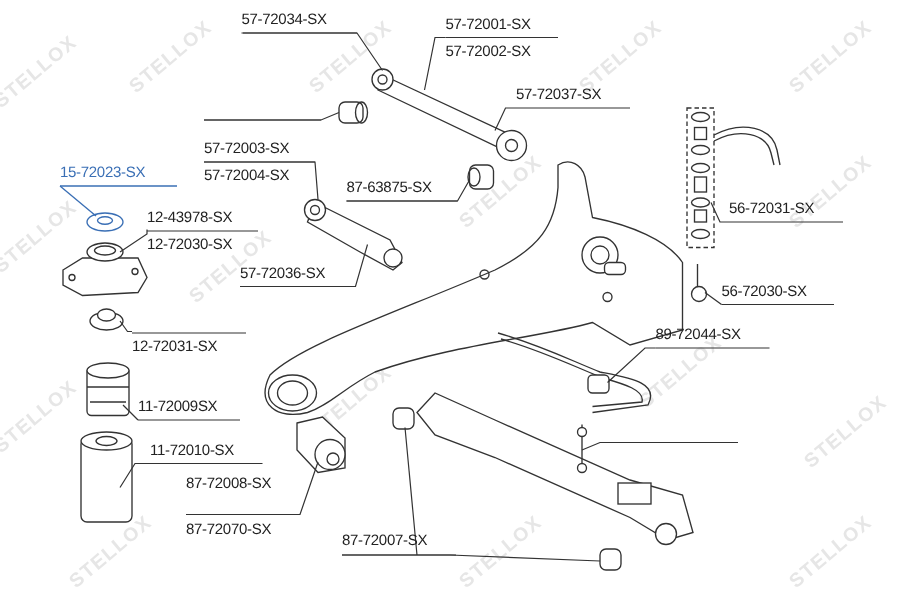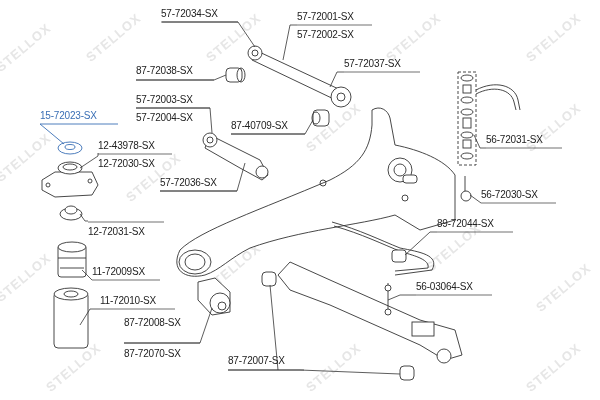--- a/index.html
+++ b/index.html
@@ -156,32 +156,30 @@
         <line x1="100" y1="309" x2="175" y2="309"></line>
         <line x1="124" y1="343" x2="200" y2="343"></line>
         <line x1="228" y1="370" x2="304" y2="370"></line>
       </g>
     </g>
   </svg>
 
   <span class="lbl" style="left:161px;top:7px">57-72034-SX</span>
   <span class="lbl" style="left:297px;top:10px">57-72001-SX</span>
   <span class="lbl" style="left:297px;top:28px">57-72002-SX</span>
-  <span class="lbl" style="left:136px;top:64px">87-72038-SX</span>
   <span class="lbl" style="left:344px;top:57px">57-72037-SX</span>
   <span class="lbl" style="left:136px;top:93px">57-72003-SX</span>
   <span class="lbl" style="left:136px;top:111px">57-72004-SX</span>
   <span class="lbl hl" style="left:40px;top:109px">15-72023-SX</span>
-  <span class="lbl" style="left:231px;top:119px">87-40709-SX</span>
+  <span class="lbl" style="left:231px;top:119px">87-63875-SX</span>
   <span class="lbl" style="left:486px;top:133px">56-72031-SX</span>
   <span class="lbl" style="left:98px;top:139px">12-43978-SX</span>
   <span class="lbl" style="left:98px;top:157px">12-72030-SX</span>
   <span class="lbl" style="left:160px;top:176px">57-72036-SX</span>
   <span class="lbl" style="left:481px;top:188px">56-72030-SX</span>
   <span class="lbl" style="left:88px;top:225px">12-72031-SX</span>
   <span class="lbl" style="left:437px;top:217px">89-72044-SX</span>
   <span class="lbl" style="left:92px;top:265px">11-72009SX</span>
-  <span class="lbl" style="left:416px;top:280px">56-03064-SX</span>
   <span class="lbl" style="left:100px;top:294px">11-72010-SX</span>
   <span class="lbl" style="left:124px;top:316px">87-72008-SX</span>
   <span class="lbl" style="left:124px;top:347px">87-72070-SX</span>
   <span class="lbl" style="left:228px;top:354px">87-72007-SX</span>
 </div>
 
 </body></html>

